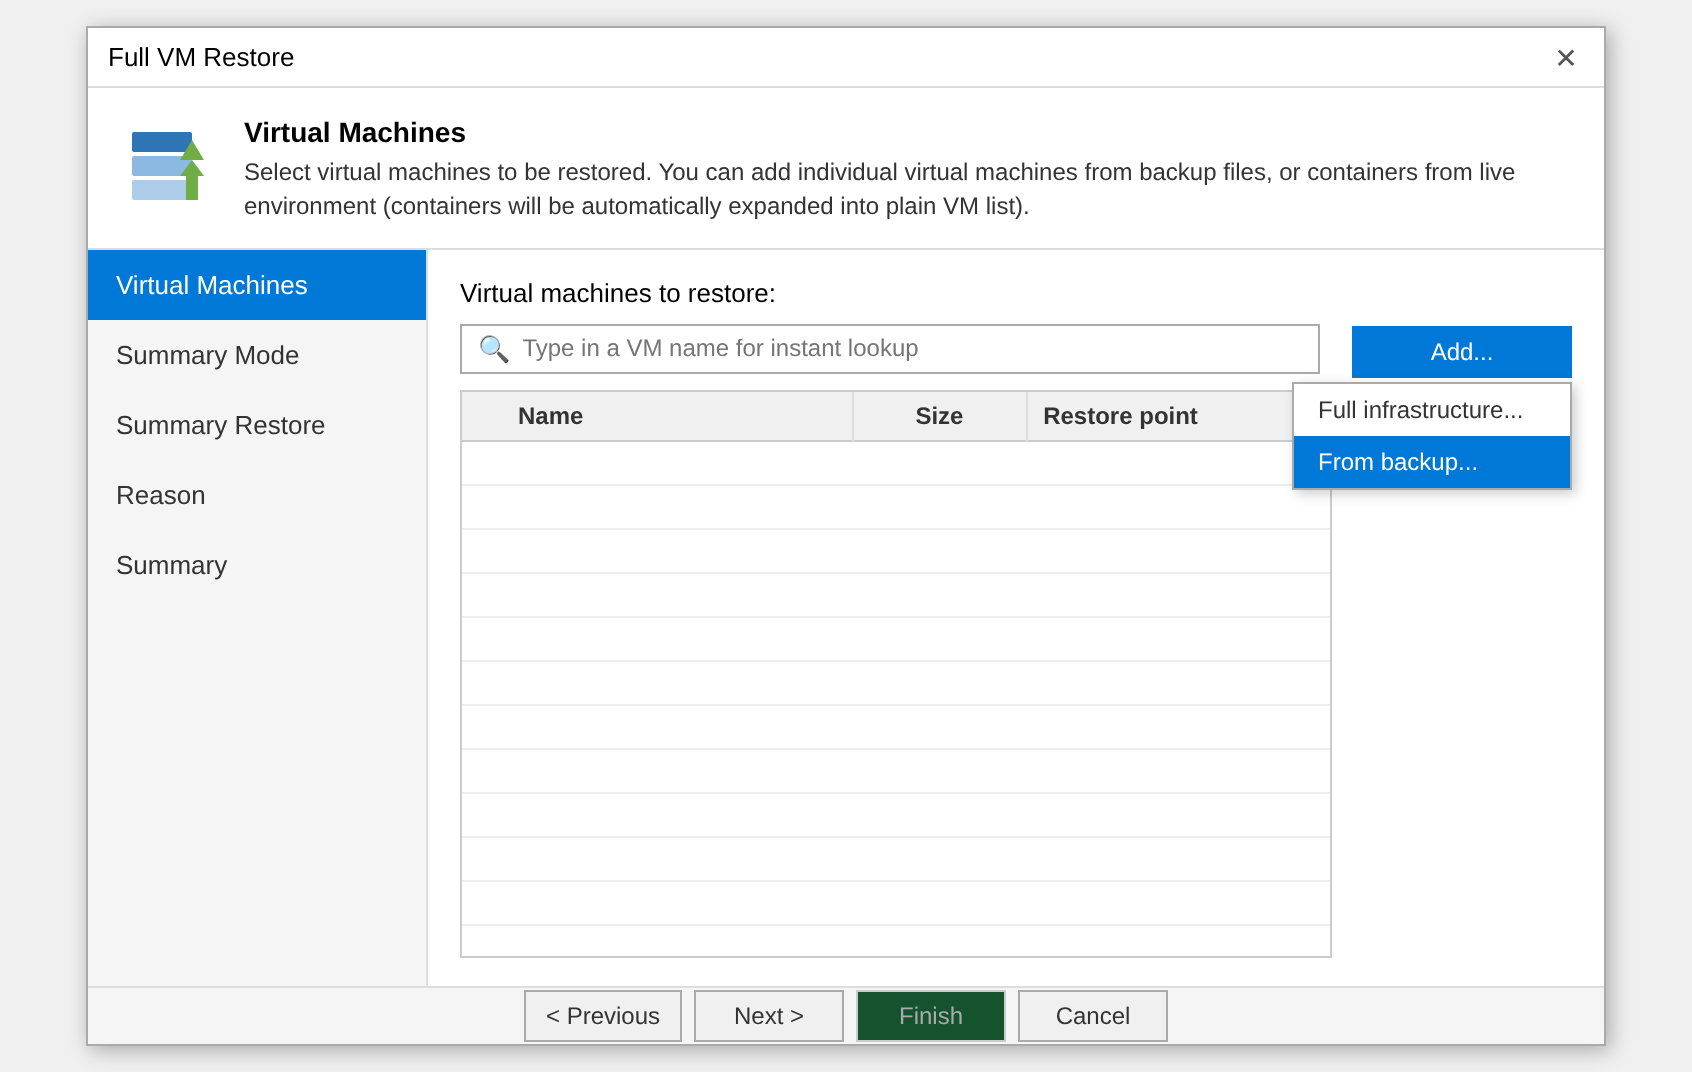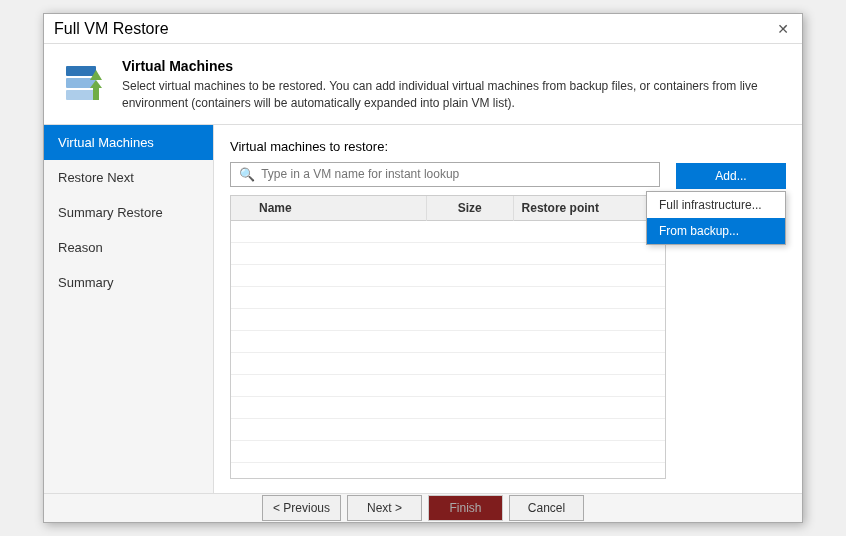--- a/index.html
+++ b/index.html
@@ -26,21 +26,21 @@
     .title-bar {
       background: #fff;
       border-bottom: 1px solid #ddd;
       padding: 6px 10px;
       display: flex;
       justify-content: space-between;
       align-items: center;
       height: 30px;
     }
     .title-bar-text {
-      font-size: 16px;
+      font-size: 13px;
       color: #000;
     }
     .close-btn {
       width: 18px;
       height: 18px;
       cursor: pointer;
       display: flex;
       align-items: center;
       justify-content: center;
       font-size: 14px;
@@ -186,21 +186,21 @@
       text-align: center;
       min-width: 90px;
     }
     .btn.primary {
       background: #0078d7;
       color: #fff;
       border-color: #0078d7;
     }
     .btn:disabled, .btn.disabled {
       color: #aaa;
-      background: #7f1d1d;
+      background: #14532d;
       border-color: #ccc;
       cursor: default;
     }
     .footer {
       border-top: 1px solid #ddd;
       padding: 8px 16px;
       display: flex;
       justify-content: center;
       align-items: center;
       gap: 6px;
@@ -259,21 +259,21 @@
     <div class="header-text">
       <h2>Virtual Machines</h2>
       <p>Select virtual machines to be restored. You can add individual virtual machines from backup files, or containers from live environment (containers will be automatically expanded into plain VM list).</p>
     </div>
   </div>
 
   <div class="content-area">
 
     <div class="sidebar">
       <div class="sidebar-item active">Virtual Machines</div>
-      <div class="sidebar-item">Restore Next</div>
+      <div class="sidebar-item">Summary Mode</div>
       <div class="sidebar-item">Summary Restore</div>
       <div class="sidebar-item">Reason</div>
       <div class="sidebar-item">Summary</div>
     </div>
 
     <div class="main-panel">
       <div class="section-label">Virtual machines to restore:</div>
 
       <div class="search-box" style="width: calc(100% - 126px);">
         <span class="search-icon">🔍</span>

